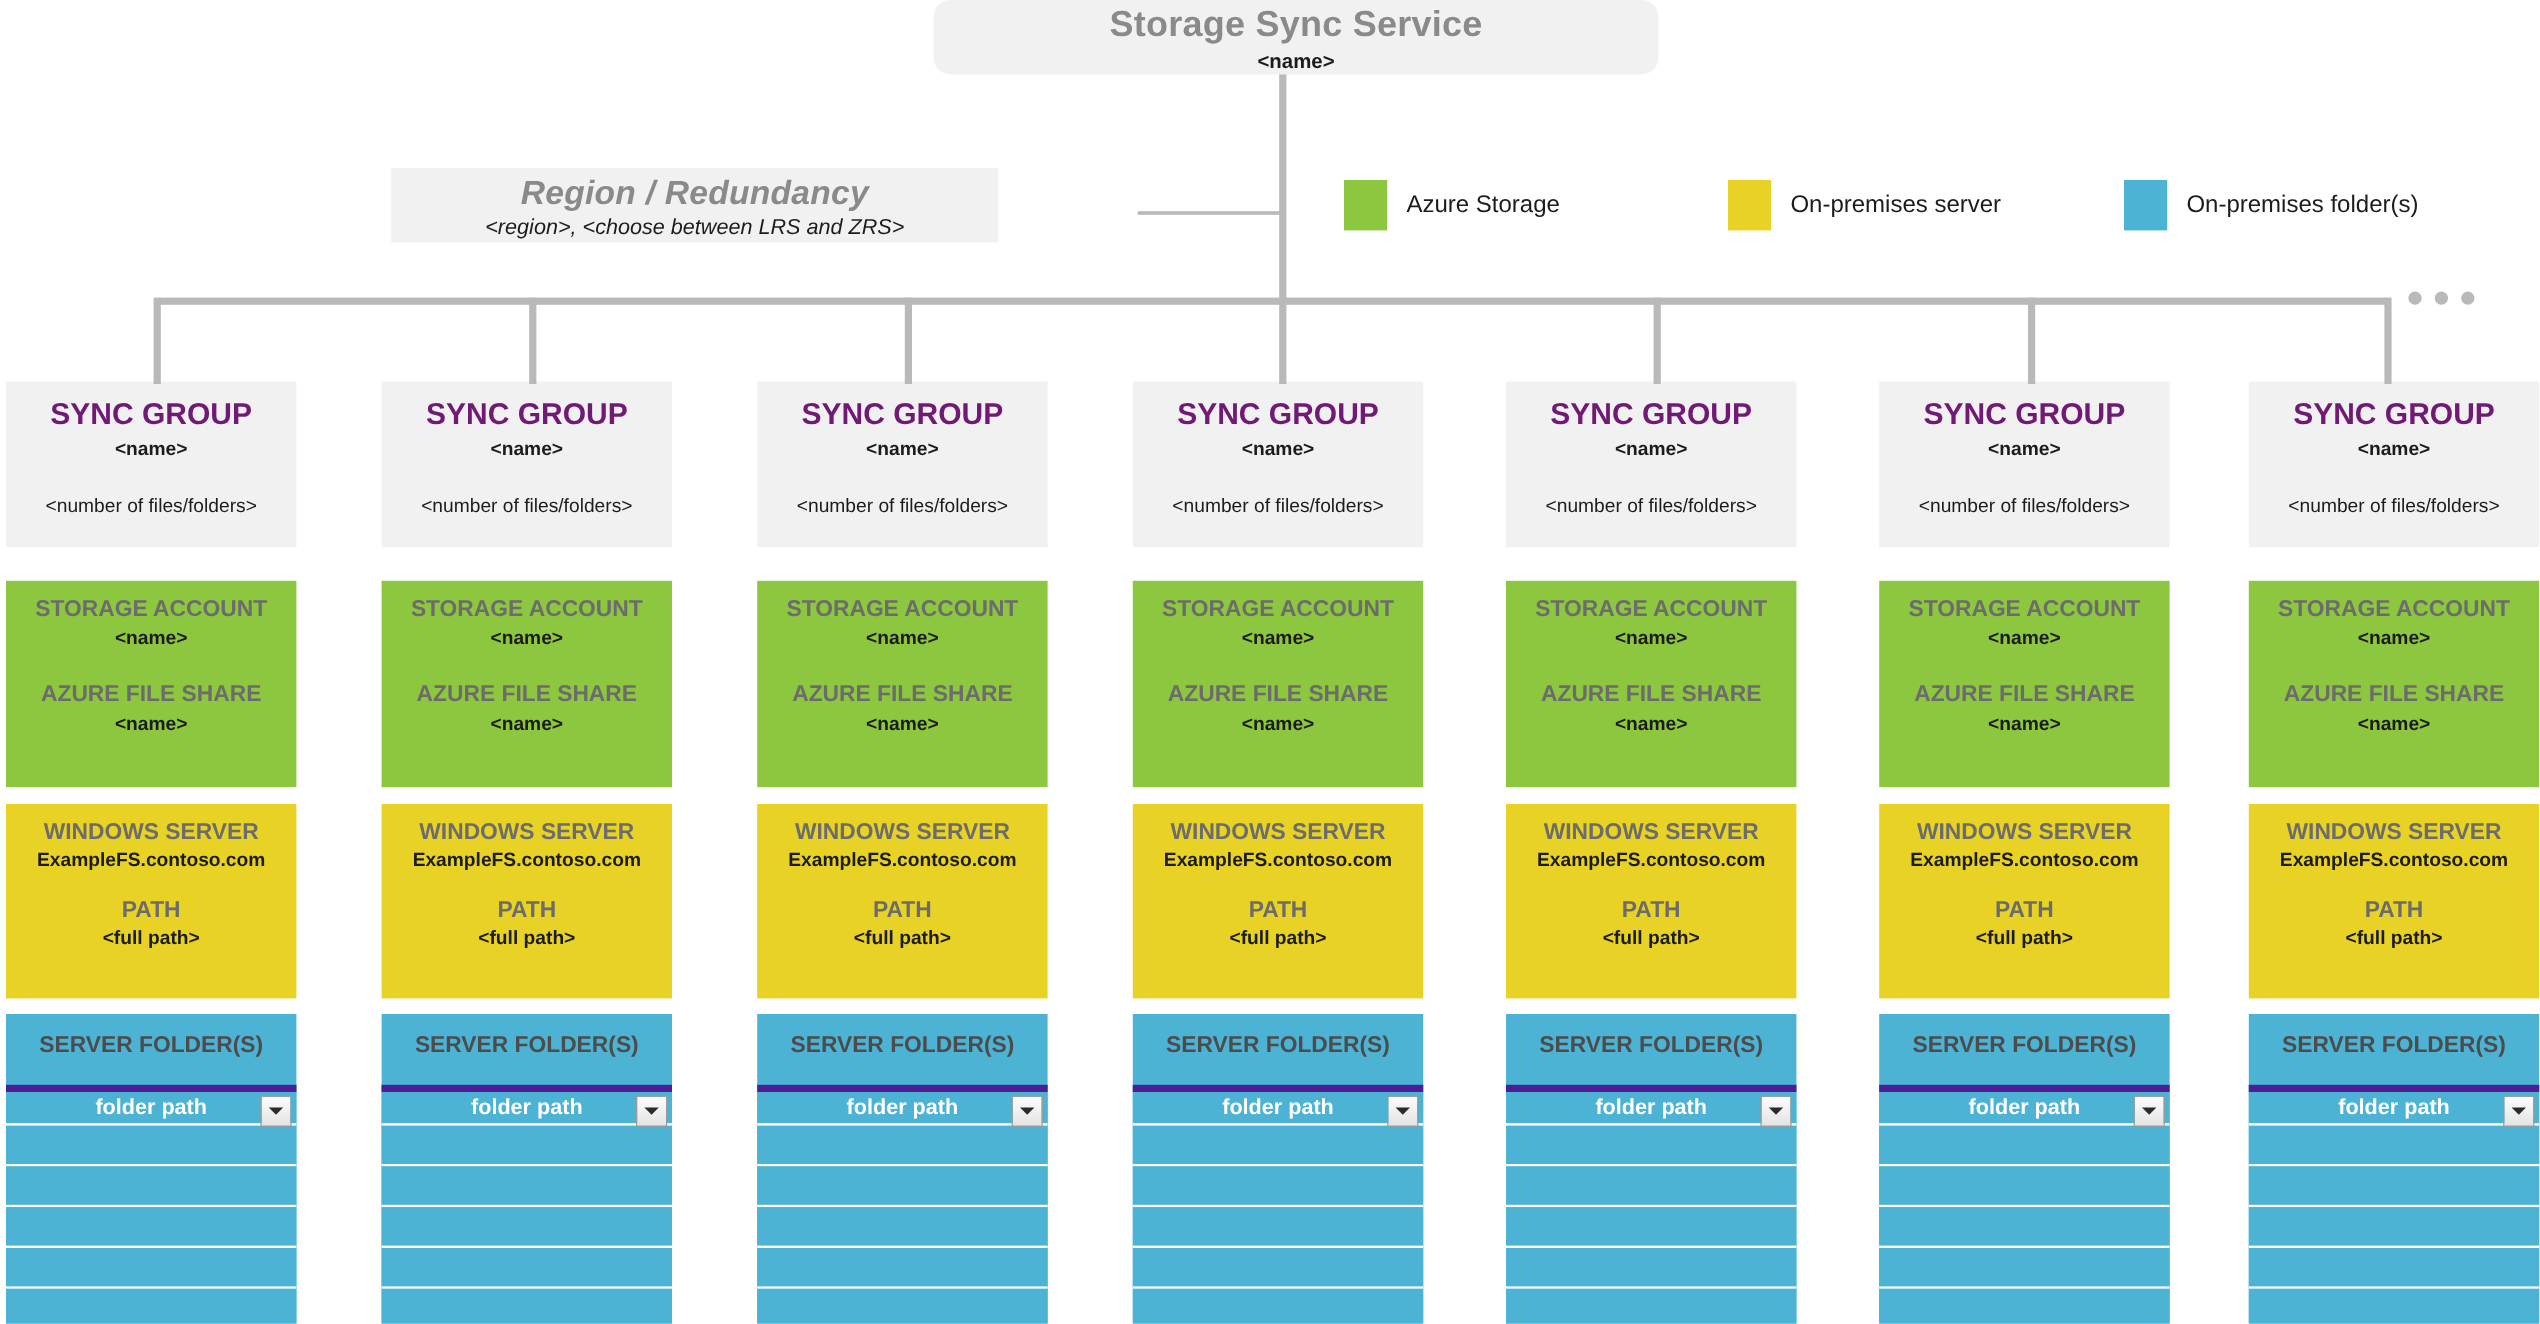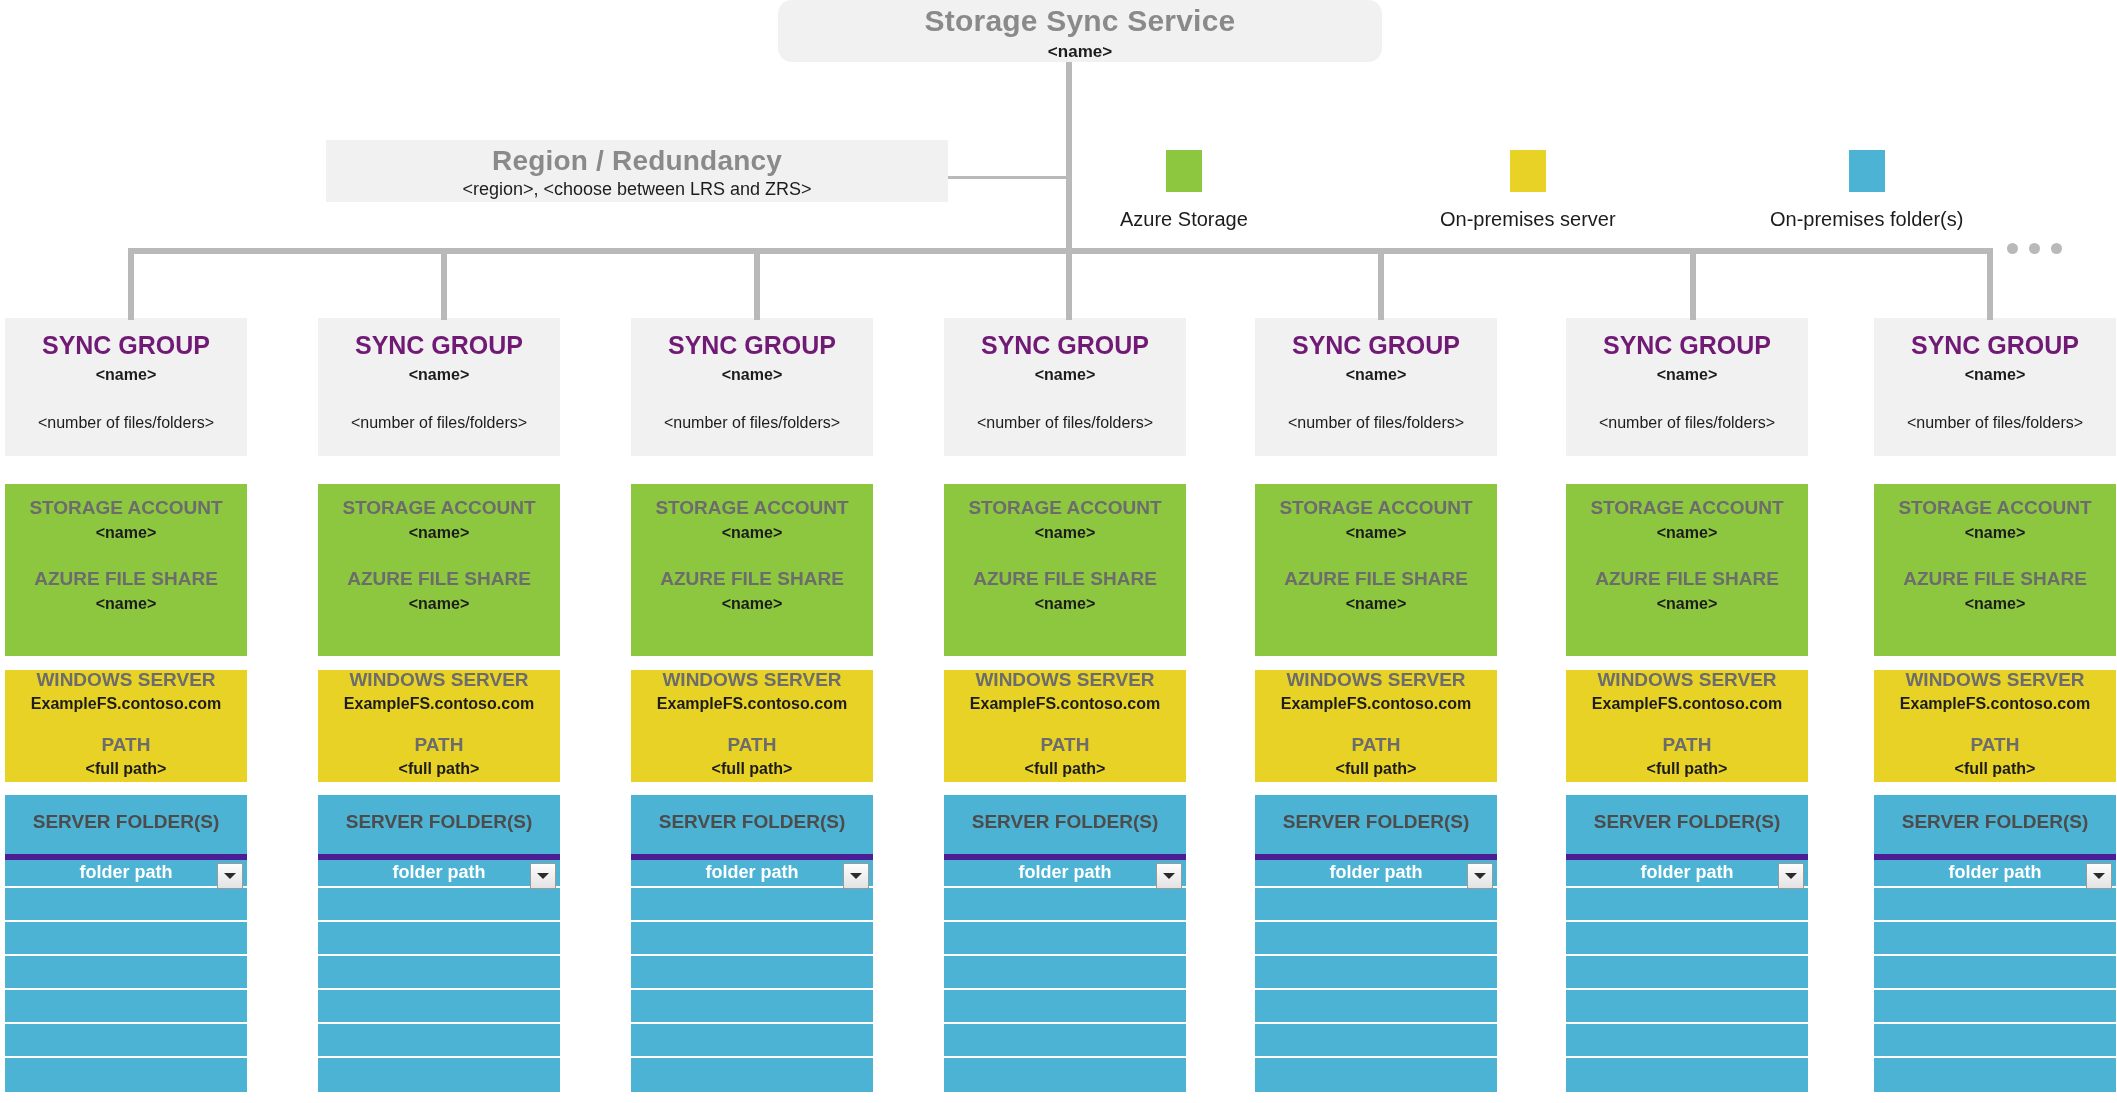--- a/index.html
+++ b/index.html
@@ -51,22 +51,23 @@
   #root-node {
     left: 778px; top: 0px; width: 604px; height: 62px;
     padding-top: 4px;
     border-radius: 14px;
   }
   #root-node .title-lg { font-size: 30px; }
   #root-node .sub-dark { font-size: 17px; margin-top: 3px; }
 
   
   #region-node {
-    left: 326px; top: 140px; width: 622px; height: 62px;
+    left: 326px; top: 140px; width: 506px; height: 62px;
     padding-top: 5px;
+    font-style: italic;
   }
   #region-node .title-lg { font-size: 28px; font-weight: bold; }
   #region-node .sub-plain { font-size: 18px; margin-top: 2px; }
 
   
   .conn { position: absolute; background: #b9b9b9; }
   #conn-root-vert { left: 1066px; top: 62px; width: 6px; height: 188px; }
   #conn-region-horiz { left: 948px; top: 176px; width: 120px; height: 3px; background:#b9b9b9; }
   #conn-bus { left: 133px; top: 248px; width: 1856px; height: 6px; }
   .conn-drop { width: 6px; height: 72px; top: 248px; }
@@ -114,22 +115,23 @@
   }
   .green-card .vl {
     color: #1c1c1c; font-weight: bold; font-size: 16px; margin-top: 5px;
   }
   .green-card .grp2 { margin-top: 27px; }
 
   
   .yellow-card {
     margin-top: 14px;
     background: #e8d226;
-    height: 112px;
+    height: 162px;
     text-align: center;
+    padding-top: 14px;
   }
   .yellow-card .hd {
     color: #6c6c6c; font-weight: bold; font-size: 19px; line-height: 1.1;
   }
   .yellow-card .vl {
     color: #1c1c1c; font-weight: bold; font-size: 16px; margin-top: 4px;
   }
   .yellow-card .grp2 { margin-top: 22px; }
 
   
@@ -172,21 +174,20 @@
     border-bottom: 2px solid #ffffff;
   }
   .folder-row:last-child { border-bottom: none; }
 
   
   #legend { position: absolute; left: 1120px; top: 150px; }
   .legend-item {
     position: absolute;
     display: flex; align-items: center; gap: 16px;
     white-space: nowrap;
-    flex-direction: column;
   }
   .legend-swatch { width: 36px; height: 42px; flex: 0 0 auto; }
   .legend-label { color: #1c1c1c; font-size: 20px; }
 </style>
 </head>
 <body>
 
 <div id="canvas">
 
   <div class="gray-box" id="root-node">

